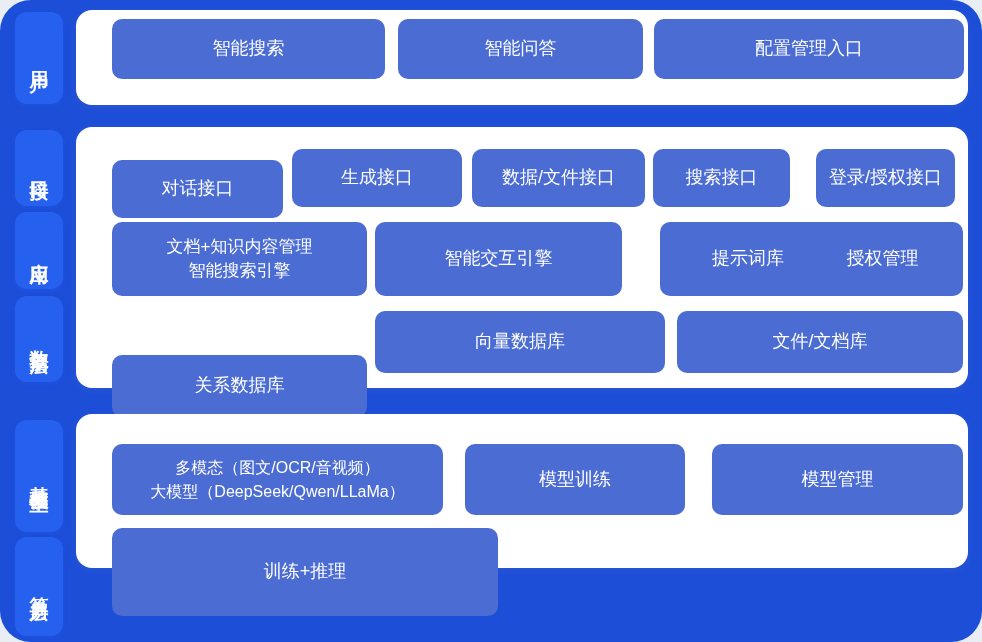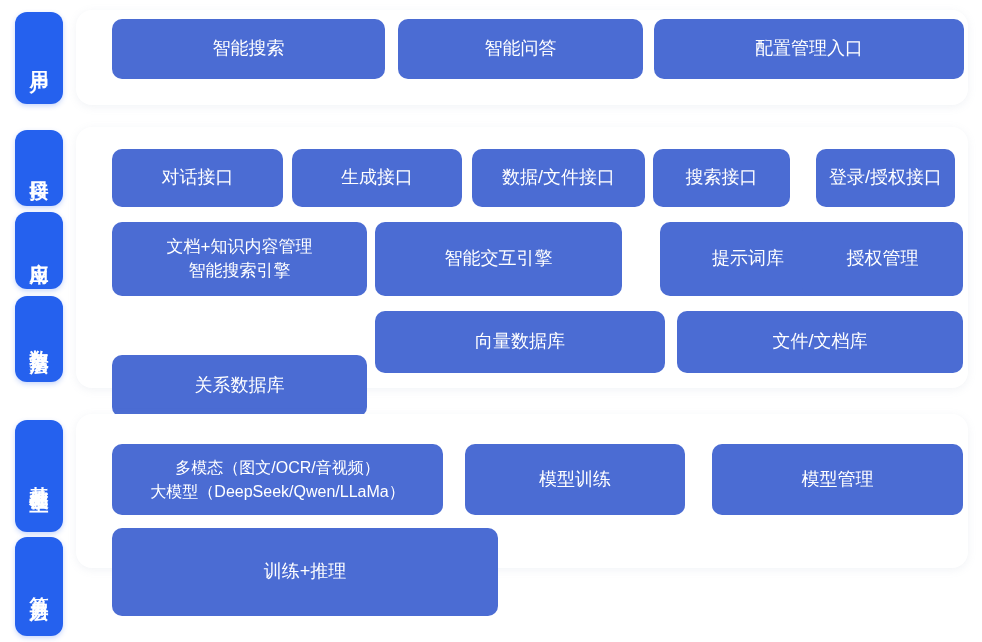--- a/index.html
+++ b/index.html
@@ -3,22 +3,23 @@
 <meta charset="utf-8">
 <style>
   * { margin: 0; padding: 0; box-sizing: border-box; }
   html, body { background: #e9edf4; }
   body { font-family: "Liberation Sans", "DejaVu Sans", sans-serif; }
 
   .canvas {
     position: relative;
     width: 982px;
     height: 642px;
-    background: #ffffff;
+    background: #1d4ed8;
     overflow: hidden;
+    border-radius: 31px;
   }
 
   
   .rail-label {
     position: absolute;
     left: 15px;
     width: 48px;
     background: #2561ee;
     color: #ffffff;
     border-radius: 12px;
@@ -68,21 +69,21 @@
   }
 
   
   .row-user { top: 9px; height: 60px; }
   #box-smart-search { left: 36px;  width: 273px; }
   #box-smart-qa     { left: 322px; width: 245px; }
   #box-config-entry { left: 578px; width: 310px; }
 
   
   .row-a { top: 22px; height: 58px; }
-  #box-dialog-api    { left: 36px;  width: 171px; }
+  #box-dialog-api    { left: 36px;  width: 171px; margin-top: 11px; }
   #box-gen-api       { left: 216px; width: 170px; }
   #box-datafile-api  { left: 396px; width: 173px; }
   #box-search-api    { left: 577px; width: 137px; }
   #box-loginauth-api { left: 740px; width: 139px; }
 
   
   .row-b { top: 95px; height: 74px; }
   #box-doc-km        { left: 36px;  width: 255px; font-size: 17px; }
   #box-interaction   { left: 299px; width: 247px; }
   #box-prompt-lib    { left: 536px; width: 176px; margin-left: 48px; }

